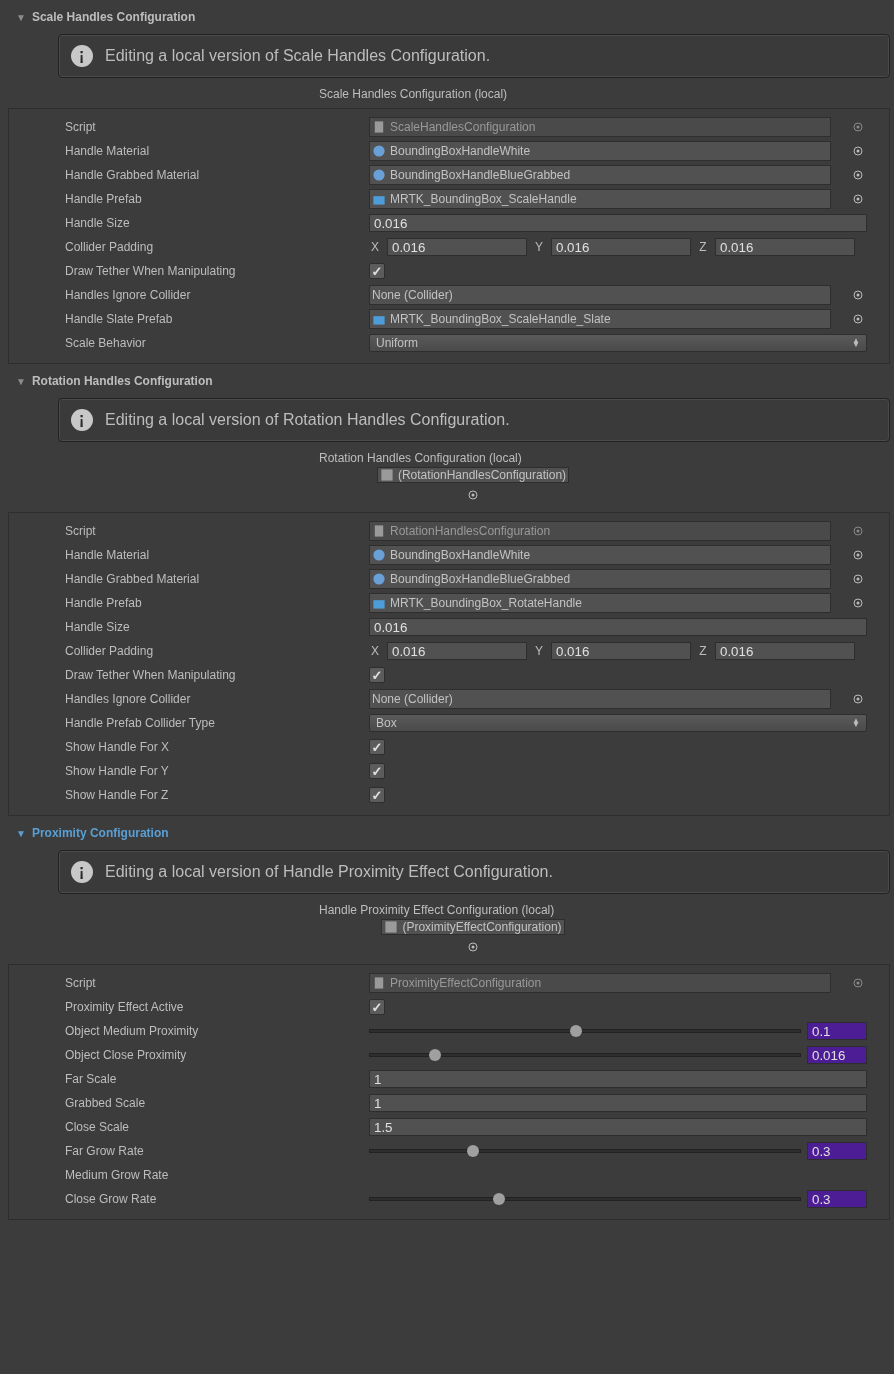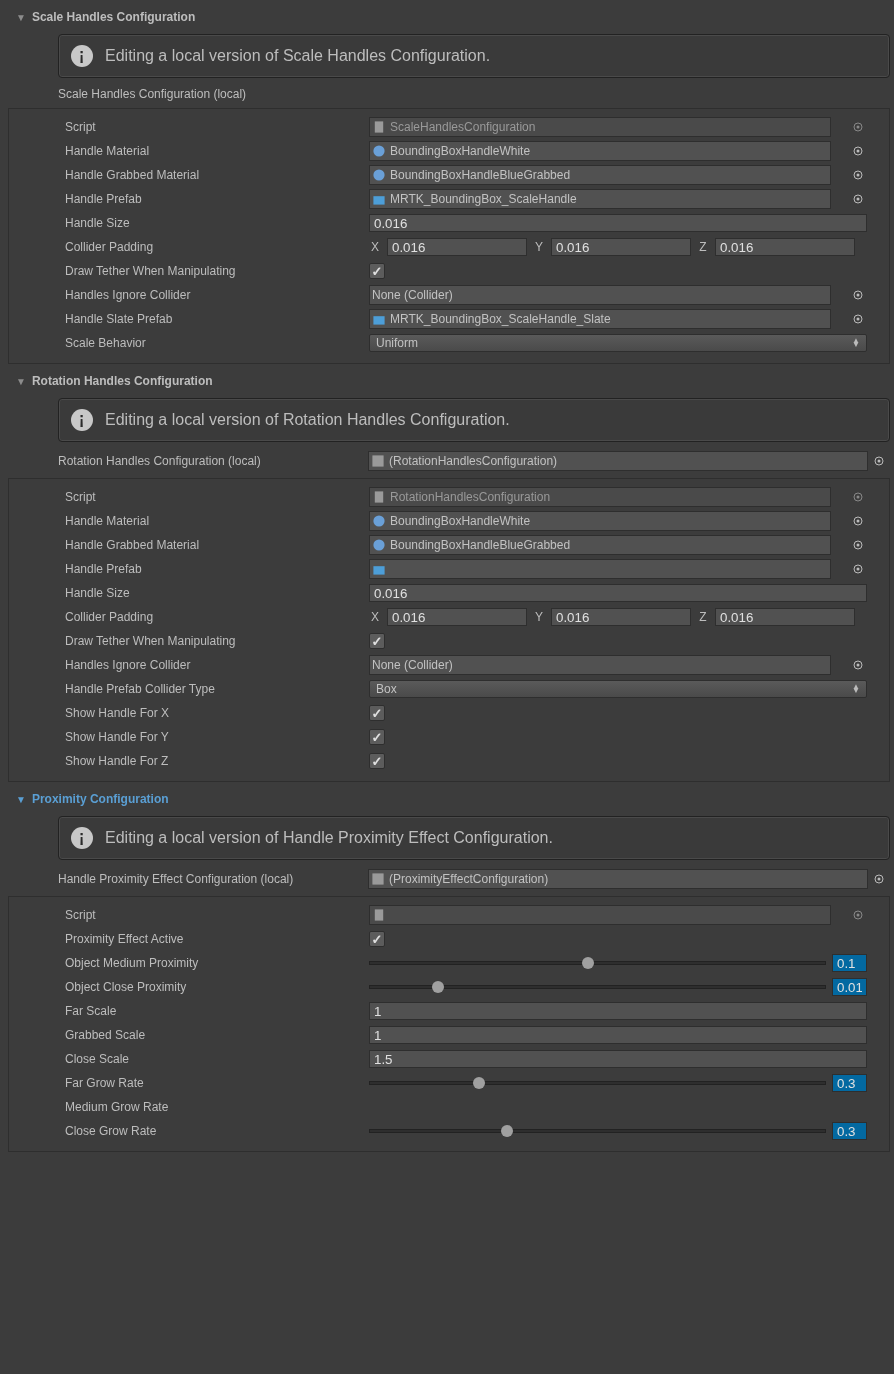--- a/index.html
+++ b/index.html
@@ -49,20 +49,21 @@
     font-weight: bold;
     font-size: 16px;
     transform: rotate(180deg);
   }
   .info-text { color: #bdbdbd; font-size: 16px; }
   .conf-row {
     display: flex;
     align-items: center;
     padding: 3px 6px 3px 58px;
     gap: 2px;
+    flex-direction: column;
   }
   .label-wide { width: 308px; flex-shrink: 0; }
   .obj-field {
     flex: 1;
     display: flex;
     align-items: center;
     background: #515151;
     border: 1px solid #2e2e2e;
     height: 20px;
     padding: 0 2px;
@@ -157,22 +158,22 @@
   }
   .slider-thumb {
     position: absolute;
     top: -5px;
     width: 12px; height: 12px;
     background: #a0a0a0;
     border-radius: 50%;
     transform: translateX(-50%);
   }
   .slider-readout {
-    width: 35px;
-    background: #0369a1;
+    width: 60px;
+    background: #4c1d95;
     border: 1px solid #2e2e2e;
     height: 18px;
     color: #e0e0e0;
     padding: 0 4px;
   }
   .circle-target {
     display: inline-block;
   }
   svg.doc-ico { fill:#9a9a9a; }
   svg.mat-ico circle{ fill:#6aa0d8; }
@@ -426,20 +427,21 @@
   </div>
   <div class="prop-row">
       <span class="prop-label">Handle Prefab</span>
     <div class="field-area">
       <div class="obj-field">
         <span class="mini-icon">
             <svg class="prefab-ico" viewBox="0 0 10 10">
               <rect x="1" y="3" width="8" height="6"></rect>
             </svg>
           </span>
+        <span class="text">MRTK_BoundingBox_RotateHandle</span>
       </div>
       <span class="target-btn">
           <svg viewBox="0 0 12 12">
             <circle cx="6" cy="6" r="4" stroke="#bbb" fill="none"></circle>
             <circle cx="6" cy="6" r="1.5" fill="#bbb"></circle>
           </svg>
         </span>
     </div>
   </div>
   <div class="prop-row">
@@ -540,20 +542,21 @@
 <div class="group-box">
   <div class="prop-row">
       <span class="prop-label">Script</span>
     <div class="field-area">
       <div class="obj-field readonly">
         <span class="mini-icon">
             <svg class="doc-ico" viewBox="0 0 10 10">
               <rect x="2" y="1" width="6" height="8"></rect>
             </svg>
           </span>
+        <span class="text">ProximityEffectConfiguration</span>
       </div>
       <span class="target-btn">
           <svg viewBox="0 0 12 12">
             <circle cx="6" cy="6" r="4" stroke="#888" fill="none"></circle>
             <circle cx="6" cy="6" r="1.5" fill="#888"></circle>
           </svg>
         </span>
     </div>
   </div>
   <div class="prop-row">

